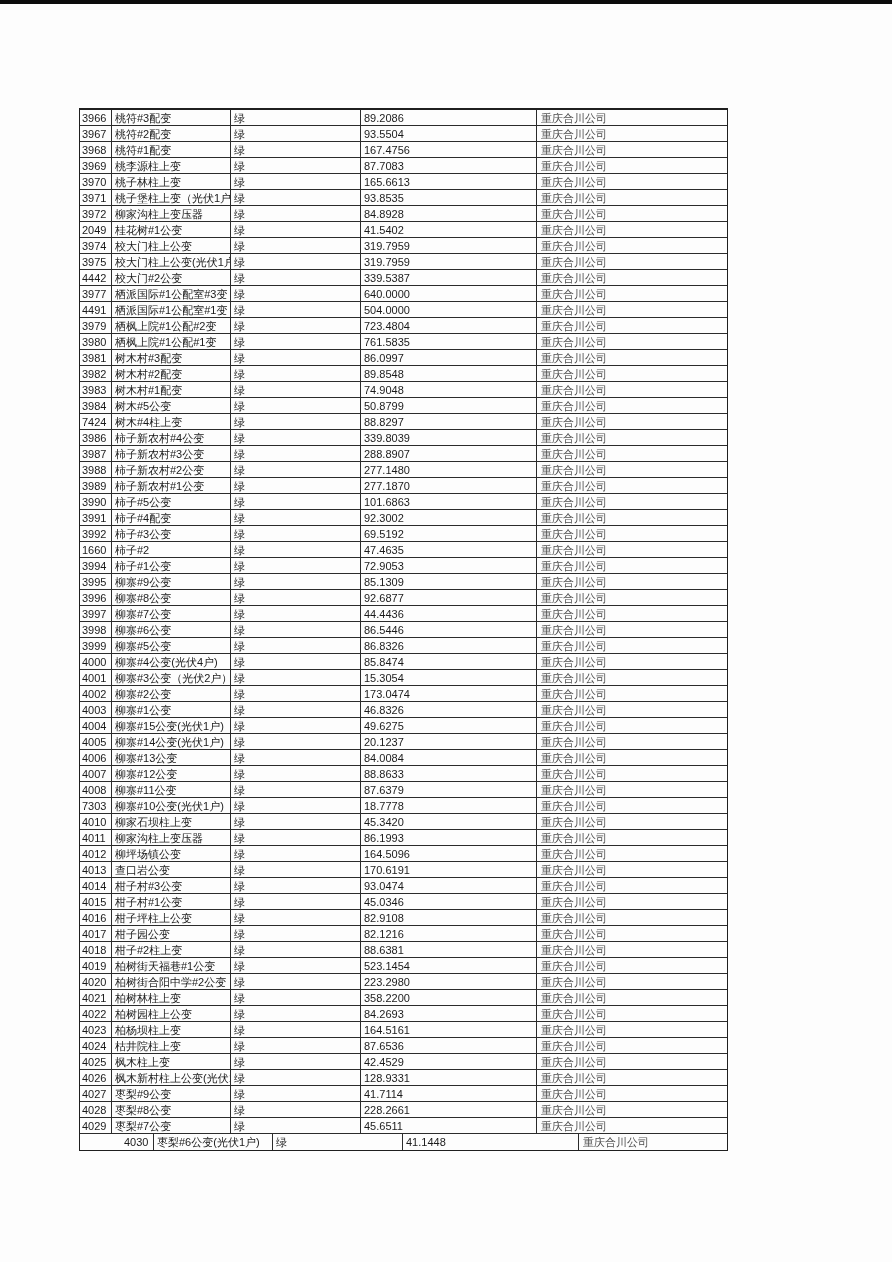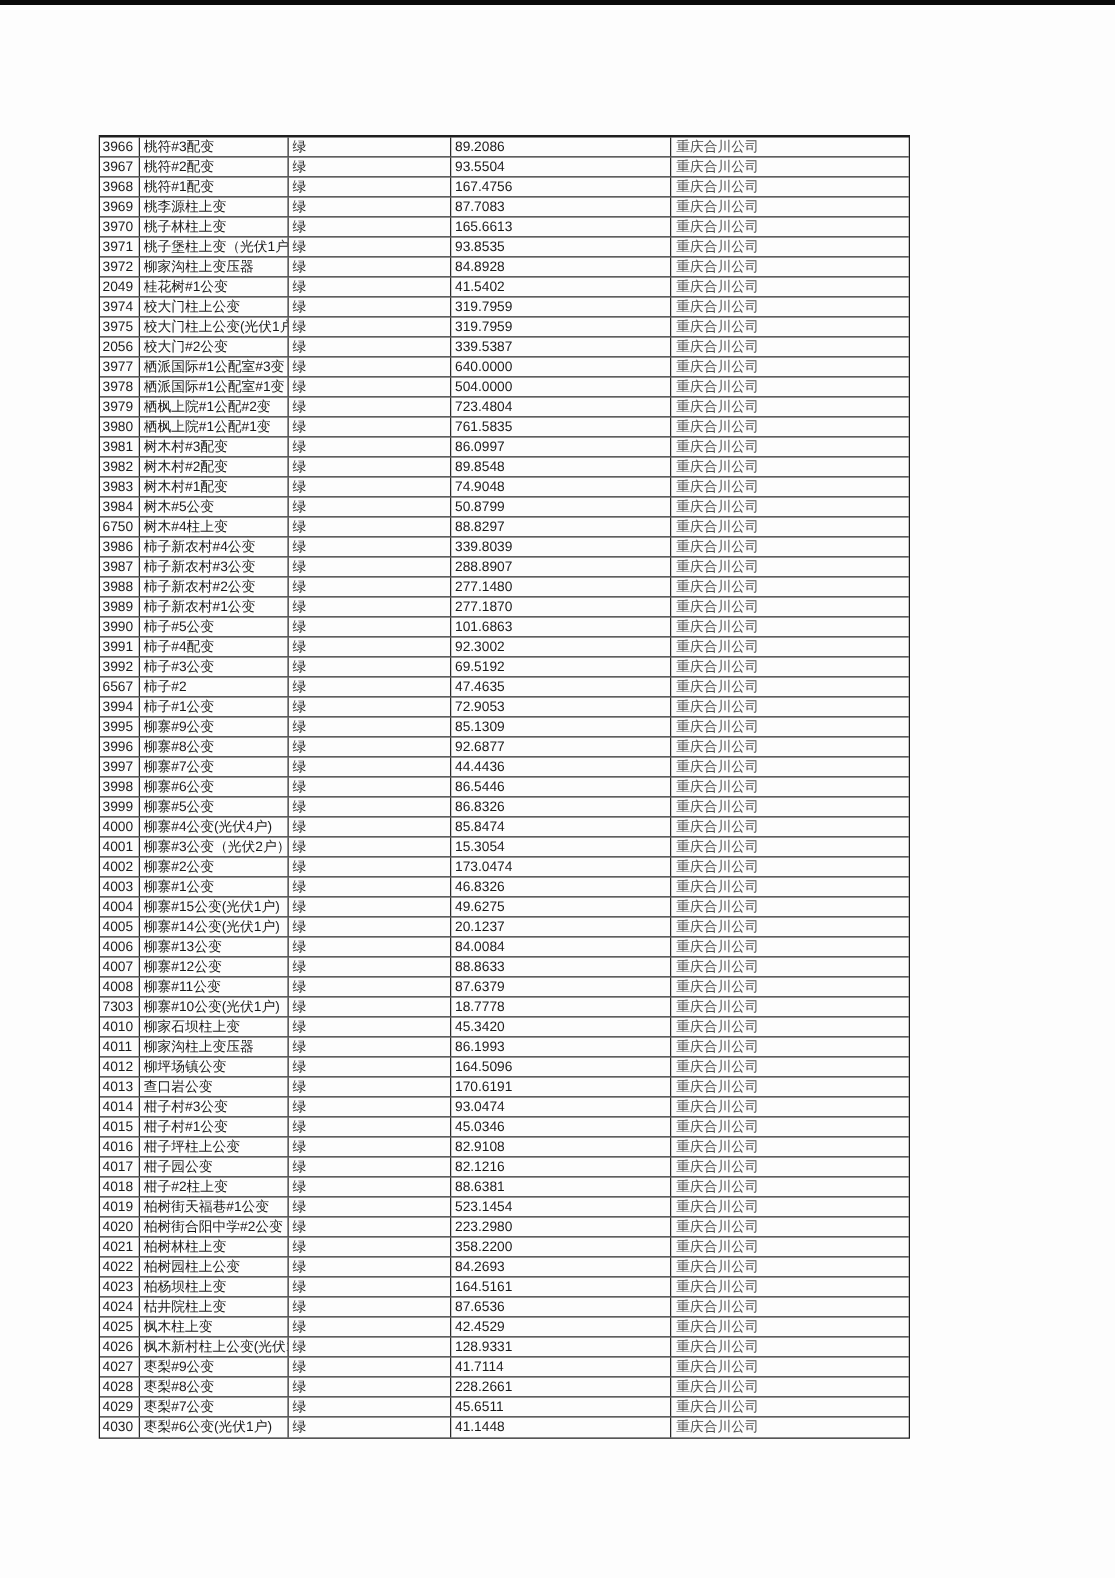--- a/index.html
+++ b/index.html
@@ -38,20 +38,21 @@
   }
   .row {
     display: grid;
     grid-template-columns: 32px 119px 130px 176px 190px;
     height: 16px;
     border-bottom: 1px solid #2b2b2b;
     box-sizing: border-box;
   }
   .row:last-child {
     border-bottom: none;
+    margin-left: 42px;
   }
   .cell {
     display: flex;
     align-items: center;
     box-sizing: border-box;
     border-right: 1px solid #2b2b2b;
     font-size: 11px;
     line-height: 12px;
     color: #1a1a1a;
     white-space: nowrap;
@@ -149,35 +150,35 @@
     <div class="cell c-company">重庆合川公司</div>
   </div>
       <div class="row">
     <div class="cell c-no">3975</div>
     <div class="cell c-name">校大门柱上公变(光伏1户)</div>
     <div class="cell c-status">绿</div>
     <div class="cell c-value">319.7959</div>
     <div class="cell c-company">重庆合川公司</div>
   </div>
       <div class="row">
-    <div class="cell c-no">2056</div>
+    <div class="cell c-no">4442</div>
     <div class="cell c-name">校大门#2公变</div>
     <div class="cell c-status">绿</div>
     <div class="cell c-value">339.5387</div>
     <div class="cell c-company">重庆合川公司</div>
   </div>
       <div class="row">
     <div class="cell c-no">3977</div>
     <div class="cell c-name">栖派国际#1公配室#3变</div>
     <div class="cell c-status">绿</div>
     <div class="cell c-value">640.0000</div>
     <div class="cell c-company">重庆合川公司</div>
   </div>
       <div class="row">
-    <div class="cell c-no">3978</div>
+    <div class="cell c-no">4491</div>
     <div class="cell c-name">栖派国际#1公配室#1变</div>
     <div class="cell c-status">绿</div>
     <div class="cell c-value">504.0000</div>
     <div class="cell c-company">重庆合川公司</div>
   </div>
       <div class="row">
     <div class="cell c-no">3979</div>
     <div class="cell c-name">栖枫上院#1公配#2变</div>
     <div class="cell c-status">绿</div>
     <div class="cell c-value">723.4804</div>
@@ -212,21 +213,21 @@
     <div class="cell c-company">重庆合川公司</div>
   </div>
       <div class="row">
     <div class="cell c-no">3984</div>
     <div class="cell c-name">树木#5公变</div>
     <div class="cell c-status">绿</div>
     <div class="cell c-value">50.8799</div>
     <div class="cell c-company">重庆合川公司</div>
   </div>
       <div class="row">
-    <div class="cell c-no">6750</div>
+    <div class="cell c-no">7424</div>
     <div class="cell c-name">树木#4柱上变</div>
     <div class="cell c-status">绿</div>
     <div class="cell c-value">88.8297</div>
     <div class="cell c-company">重庆合川公司</div>
   </div>
       <div class="row">
     <div class="cell c-no">3986</div>
     <div class="cell c-name">柿子新农村#4公变</div>
     <div class="cell c-status">绿</div>
     <div class="cell c-value">339.8039</div>
@@ -268,21 +269,21 @@
     <div class="cell c-company">重庆合川公司</div>
   </div>
       <div class="row">
     <div class="cell c-no">3992</div>
     <div class="cell c-name">柿子#3公变</div>
     <div class="cell c-status">绿</div>
     <div class="cell c-value">69.5192</div>
     <div class="cell c-company">重庆合川公司</div>
   </div>
       <div class="row">
-    <div class="cell c-no">6567</div>
+    <div class="cell c-no">1660</div>
     <div class="cell c-name">柿子#2</div>
     <div class="cell c-status">绿</div>
     <div class="cell c-value">47.4635</div>
     <div class="cell c-company">重庆合川公司</div>
   </div>
       <div class="row">
     <div class="cell c-no">3994</div>
     <div class="cell c-name">柿子#1公变</div>
     <div class="cell c-status">绿</div>
     <div class="cell c-value">72.9053</div>

